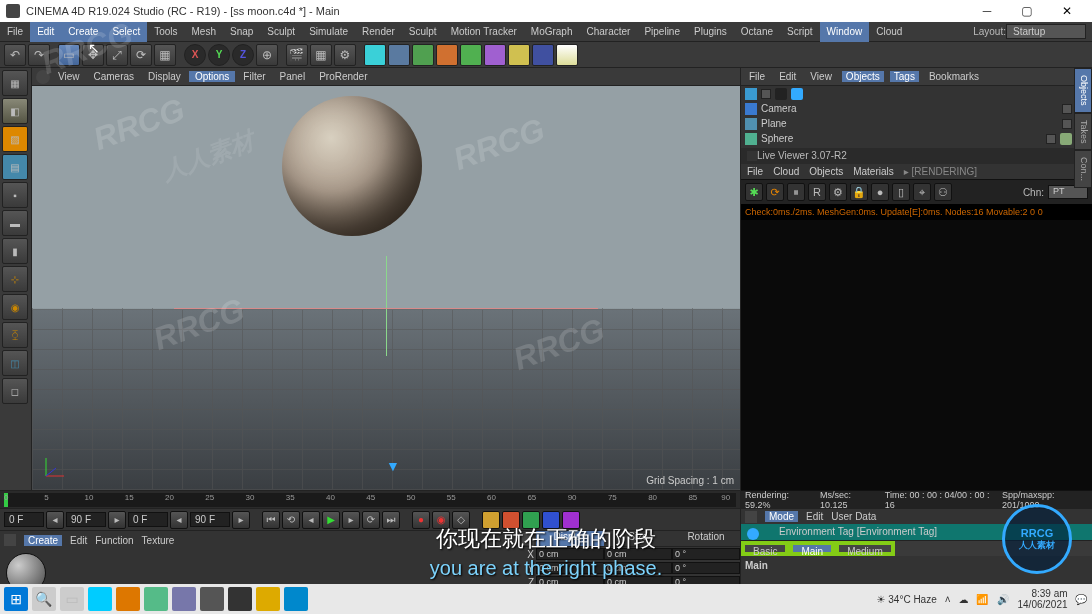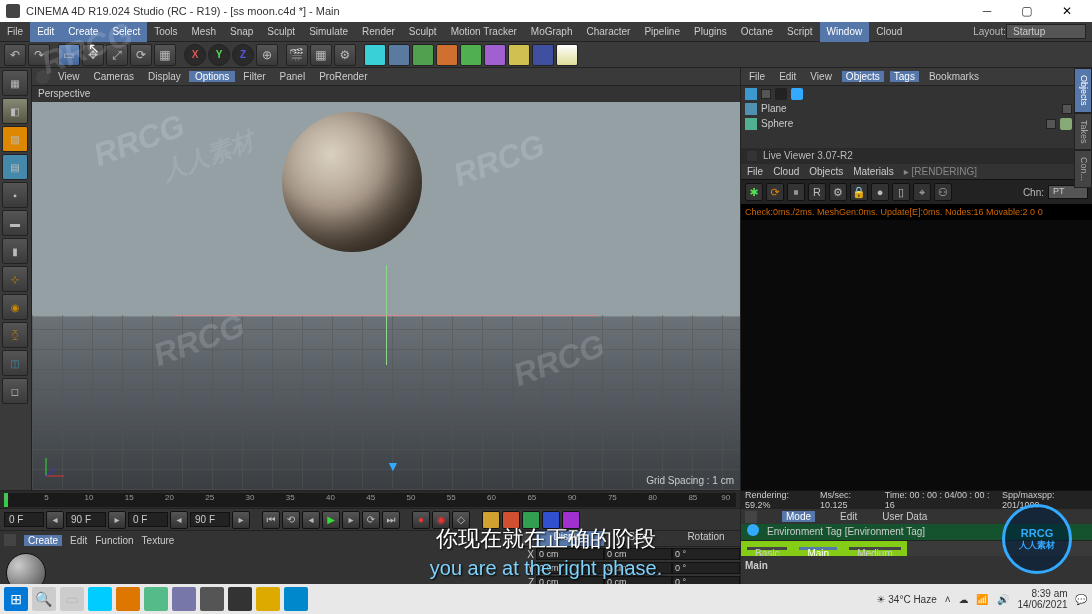--- a/index.html
+++ b/index.html
@@ -53,21 +53,21 @@
 .obj-list { height: 62px; background: #333; overflow: auto; }
 .obj-row { display: flex; align-items: center; height: 15px; padding: 0 4px; gap: 4px; }
 .obj-icon { width: 12px; height: 12px; background: #888; }
 .obj-name { flex: 1; color: #ccc; }
 .obj-name.orange { color: #e89050; }
 .obj-vis { width: 10px; height: 10px; background: #555; border: 1px solid #222; }
 .obj-tag { width: 12px; height: 12px; background: #4aa; border-radius: 2px; }
 .right-tabs { position: absolute; right: 0; top: 68px; width: 18px; display: flex; flex-direction: column; }
 .right-tab { writing-mode: vertical-rl; background: #444; border: 1px solid #222; padding: 6px 2px; font-size: 9px; color: #aaa; }
 
-.lv-header { height: 16px; background: #2a2a2a; padding: 0 6px; line-height: 16px; display: flex; gap: 6px; align-items: center; }
+.lv-header { height: 16px; background: #2a2a2a; padding: 0 6px; line-height: 16px; display: flex; gap: 0; align-items: center; }
 .lv-menu { height: 16px; background: #333; display: flex; align-items: center; padding: 0 6px; gap: 10px; border-bottom: 1px solid #111; }
 .lv-menu .item { color: #ccc; }
 .lv-menu .arrow { color: #888; }
 .lv-toolbar { height: 24px; background: #222; display: flex; align-items: center; padding: 0 4px; gap: 3px; }
 .lv-btn { width: 18px; height: 18px; background: #333; border: 1px solid #111; border-radius: 2px; display: flex; align-items: center; justify-content: center; font-size: 11px; }
 .lv-btn.gr { color: #5d5; } .lv-btn.or { color: #e80; }
 .lv-chn { margin-left: auto; display: flex; align-items: center; gap: 4px; }
 .lv-sel { background: #555; border: 1px solid #111; color: #ccc; padding: 0 4px; width: 40px; height: 14px; font-size: 9px; }
 .lv-status { height: 16px; background: #000; color: #c60; font-size: 9px; padding: 0 4px; line-height: 16px; white-space: nowrap; overflow: hidden; }
 .lv-canvas { flex: 1; background: #0a0a0a; min-height: 230px; }
@@ -98,26 +98,26 @@
 
 .coord-panel { height: 42px; background: #333; border-top: 1px solid #222; }
 .coord-header { height: 16px; display: flex; border-bottom: 1px solid #222; }
 .coord-header .ch { flex: 1; text-align: center; color: #ccc; padding: 0 4px; }
 .coord-header .ch.hl { background: #5577aa; color: #fff; }
 .coord-row { display: flex; height: 14px; align-items: center; }
 .coord-lbl { width: 16px; text-align: right; color: #ccc; padding-right: 2px; }
 .coord-val { flex: 1; background: #222; border: 1px solid #111; color: #ccc; padding: 0 2px; font-size: 9px; }
 
 .render-bar { height: 18px; background: #222; display: flex; align-items: center; padding: 0 4px; gap: 8px; color: #ccc; font-size: 9px; border-top: 1px solid #111; }
-.attr-header { height: 16px; background: #333; display: flex; align-items: center; padding: 0 4px; gap: 25px; border-top: 1px solid #222; }
+.attr-header { height: 16px; background: #333; display: flex; align-items: center; padding: 0 4px; gap: 8px; border-top: 1px solid #222; }
 .attr-header .item { color: #ccc; }
 .attr-header .item.hl { background: #5577aa; color: #fff; padding: 0 4px; }
-.attr-title { height: 16px; background: #14532d; padding: 0 6px; line-height: 16px; color: #ccc; display: flex; align-items: flex-start; gap: 8px; }
+.attr-title { height: 16px; background: #0f766e; padding: 0 6px; line-height: 16px; color: #ccc; display: flex; align-items: flex-end; gap: 20px; }
 .attr-tabs { height: 16px; display: flex; border-top: 1px solid #222; }
-.attr-tab { padding: 0 8px; background: #444; border: 6px solid #84cc16; color: #ccc; line-height: 14px; text-decoration: underline; }
+.attr-tab { padding: 0 8px; background: #444; border: 4px solid #84cc16; color: #ccc; line-height: 14px; text-decoration: underline; }
 .attr-tab.hl { background: #5577aa; color: #fff; }
 .attr-body { flex: 1; background: #333; padding: 4px; }
 
 .taskbar { position: absolute; left: 0; right: 0; bottom: 0; height: 30px; background: #e8e8e8; display: flex; align-items: center; padding: 0 4px; gap: 4px; }
 .tb-icon { width: 24px; height: 24px; background: #ccc; border-radius: 2px; display: flex; align-items: center; justify-content: center; font-size: 14px; }
 .tb-right { margin-left: auto; display: flex; align-items: center; gap: 8px; color: #333; font-size: 10px; }
 .tb-time { text-align: right; line-height: 11px; }
 
 .subtitle-cn { position: absolute; left: 50%; transform: translateX(-50%); bottom: 60px; color: #fff; font-size: 22px; text-shadow: 1px 1px 2px #000; }
 .subtitle-en { position: absolute; left: 50%; transform: translateX(-50%); bottom: 34px; color: #7dd3fc; font-size: 20px; text-shadow: 1px 1px 2px #000; }
@@ -214,21 +214,20 @@
     <div class="vp-menu">
       <div class="icon-sm"></div>
       <span class="vp-menu-item">View</span>
       <span class="vp-menu-item">Cameras</span>
       <span class="vp-menu-item">Display</span>
       <span class="vp-menu-item hl">Options</span>
       <span class="vp-menu-item">Filter</span>
       <span class="vp-menu-item">Panel</span>
       <span class="vp-menu-item">ProRender</span>
     </div>
-    <div class="vp-label">Perspective</div>
     <div class="vp-canvas">
       <div class="vp-grid"></div>
       <div class="vp-axis-cross"></div>
       <div class="vp-axis-cross2"></div>
       <div class="moon"></div>
       <div class="wm" style="left:60px;top:20px">RRCG</div>
       <div class="wm" style="left:420px;top:40px">RRCG</div>
       <div class="wm" style="left:120px;top:220px">RRCG</div>
       <div class="wm" style="left:480px;top:240px">RRCG</div>
       <div class="vp-axes">
@@ -251,20 +250,26 @@
       <span class="item hl">Objects</span>
       <span class="item hl">Tags</span>
       <span class="item">Bookmarks</span>
     </div>
     <div class="obj-list">
       <div class="obj-row">
         <div class="obj-icon" style="background:#3a9ad0"></div>
         <div class="obj-vis"></div>
         <div class="obj-tag" style="background:#222"></div>
         <div class="obj-tag" style="background:#3af"></div>
+      </div>
+      <div class="obj-row">
+        <div class="obj-icon" style="background:#3a7ad0"></div>
+        <span class="obj-name">Camera</span>
+        <div class="obj-vis"></div>
+        <div class="obj-tag" style="background:#555"></div>
       </div>
       <div class="obj-row">
         <div class="obj-icon" style="background:#5090b0"></div>
         <span class="obj-name">Plane</span>
         <div class="obj-vis"></div>
         <div class="obj-tag" style="background:#8a7"></div>
       </div>
       <div class="obj-row">
         <div class="obj-icon" style="background:#50b090"></div>
         <span class="obj-name">Sphere</span>

